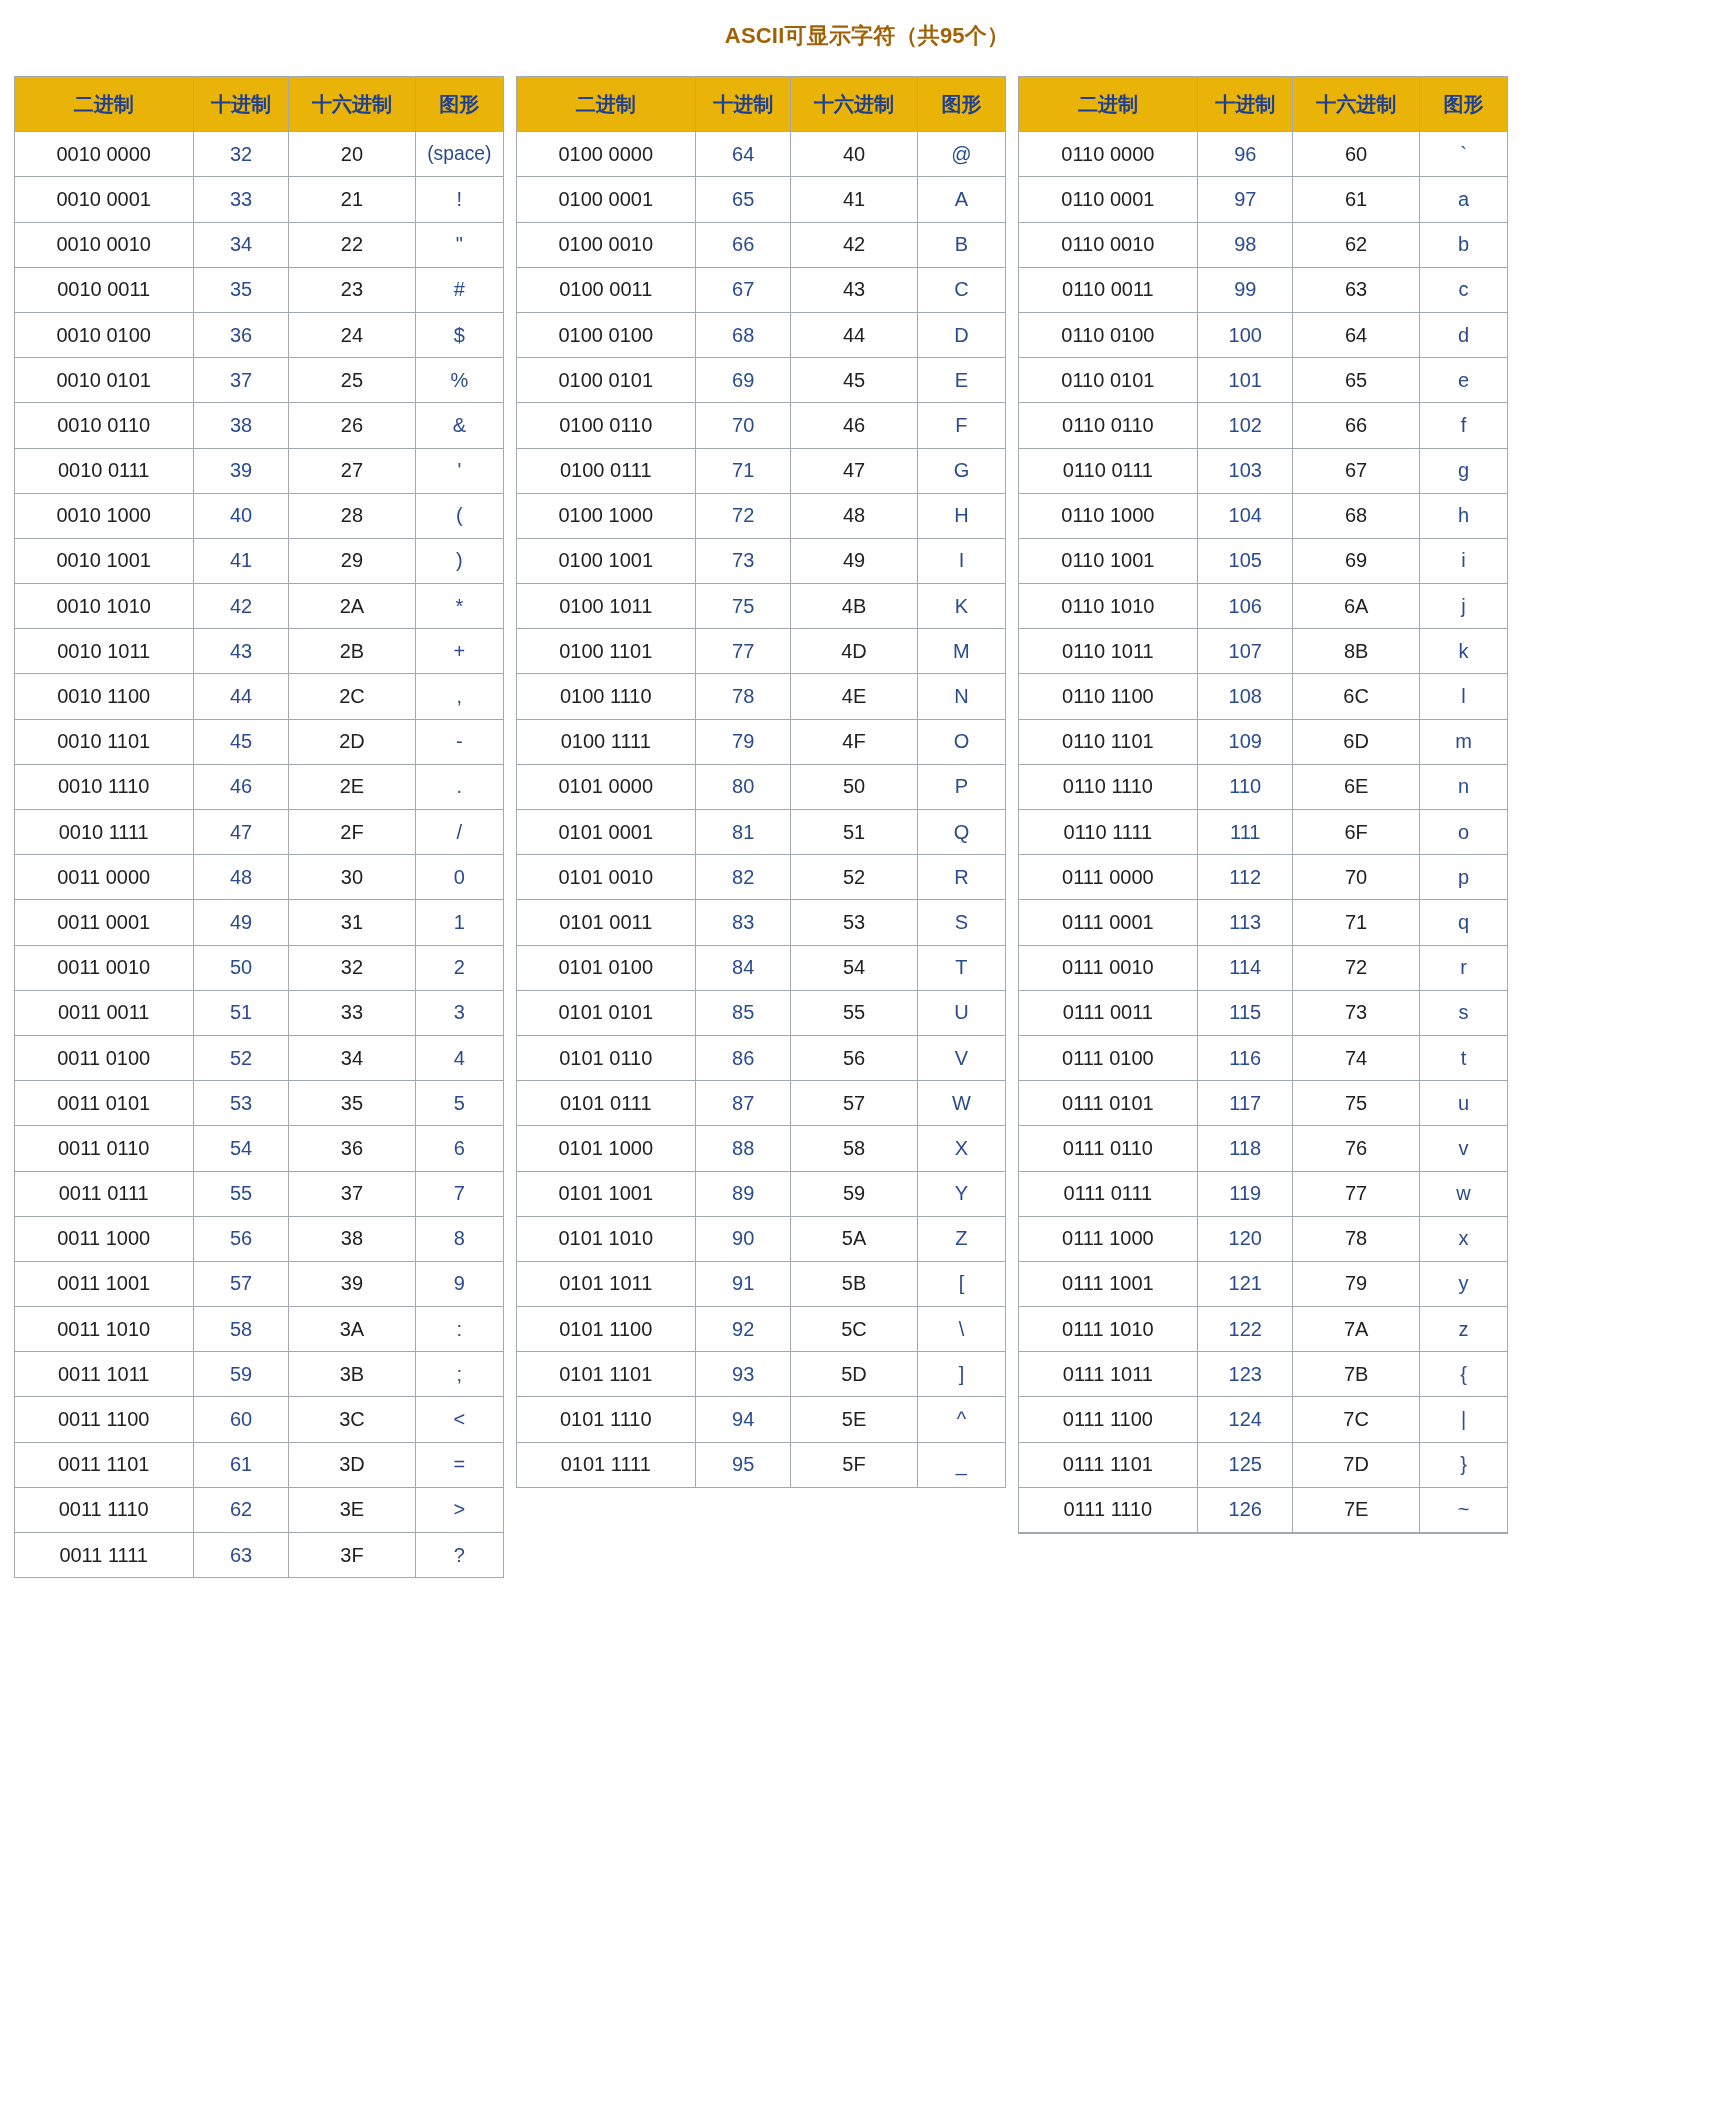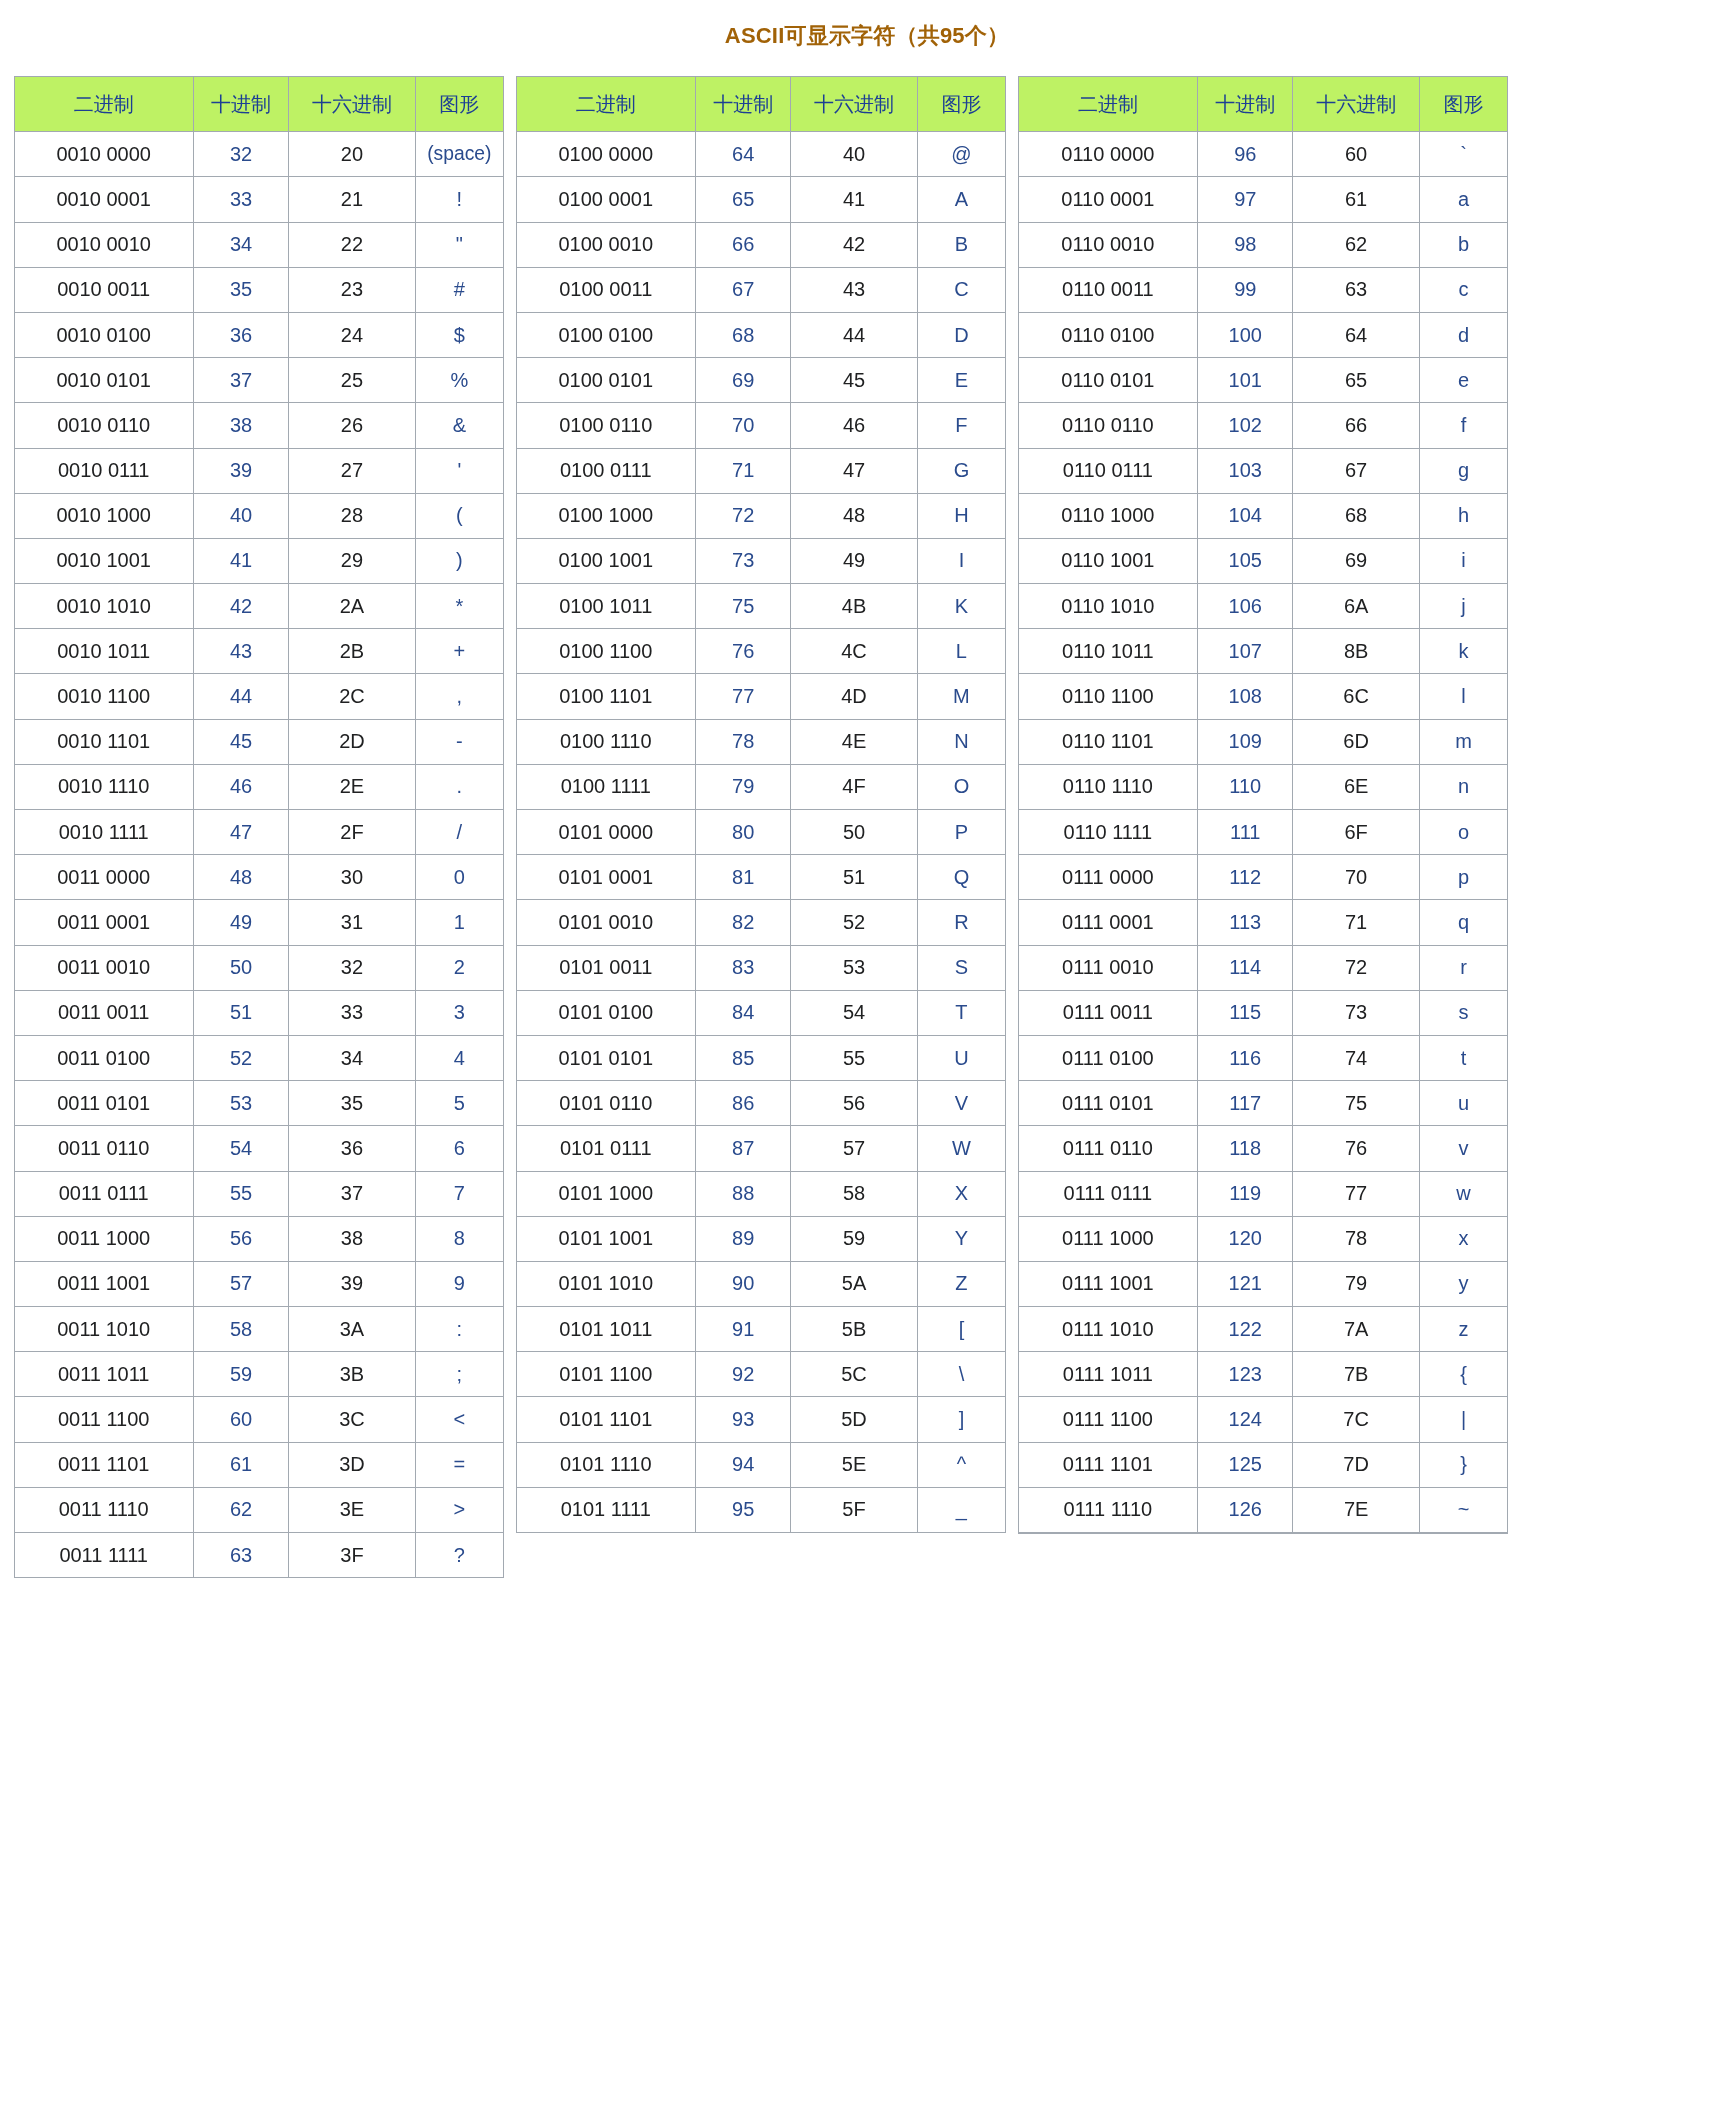--- a/index.html
+++ b/index.html
@@ -31,25 +31,25 @@
     align-items: flex-start;
     gap: 11.6px;
     padding-left: 13.5px;
   }
   table.ascii {
     border-collapse: collapse;
     border: 1px solid #a2a9b1;
     background: #ffffff;
   }
   table.ascii th {
-    background: #bef264;
+    background: #eab308;
     border: 1px solid #a2a9b1;
     color: #1c3f94;
     font-size: 20px;
-    font-weight: normal;
+    font-weight: bold;
     padding: 13.5px 9.7px;
     text-align: center;
     white-space: nowrap;
   }
   table.ascii td {
     border: 1px solid #a2a9b1;
     font-size: 20px;
     padding: 10.6px 9.7px;
     text-align: center;
     white-space: nowrap;
@@ -351,26 +351,20 @@
             <td class="hex">49</td>
             <td class="glyph">I</td>
           </tr>
           <tr>
             <td class="bin">0100 1011</td>
             <td class="dec">75</td>
             <td class="hex">4B</td>
             <td class="glyph">K</td>
           </tr>
           <tr>
-            <td class="bin">0100 1100</td>
-            <td class="dec">76</td>
-            <td class="hex">4C</td>
-            <td class="glyph">L</td>
-          </tr>
-          <tr>
             <td class="bin">0100 1101</td>
             <td class="dec">77</td>
             <td class="hex">4D</td>
             <td class="glyph">M</td>
           </tr>
           <tr>
             <td class="bin">0100 1110</td>
             <td class="dec">78</td>
             <td class="hex">4E</td>
             <td class="glyph">N</td>

